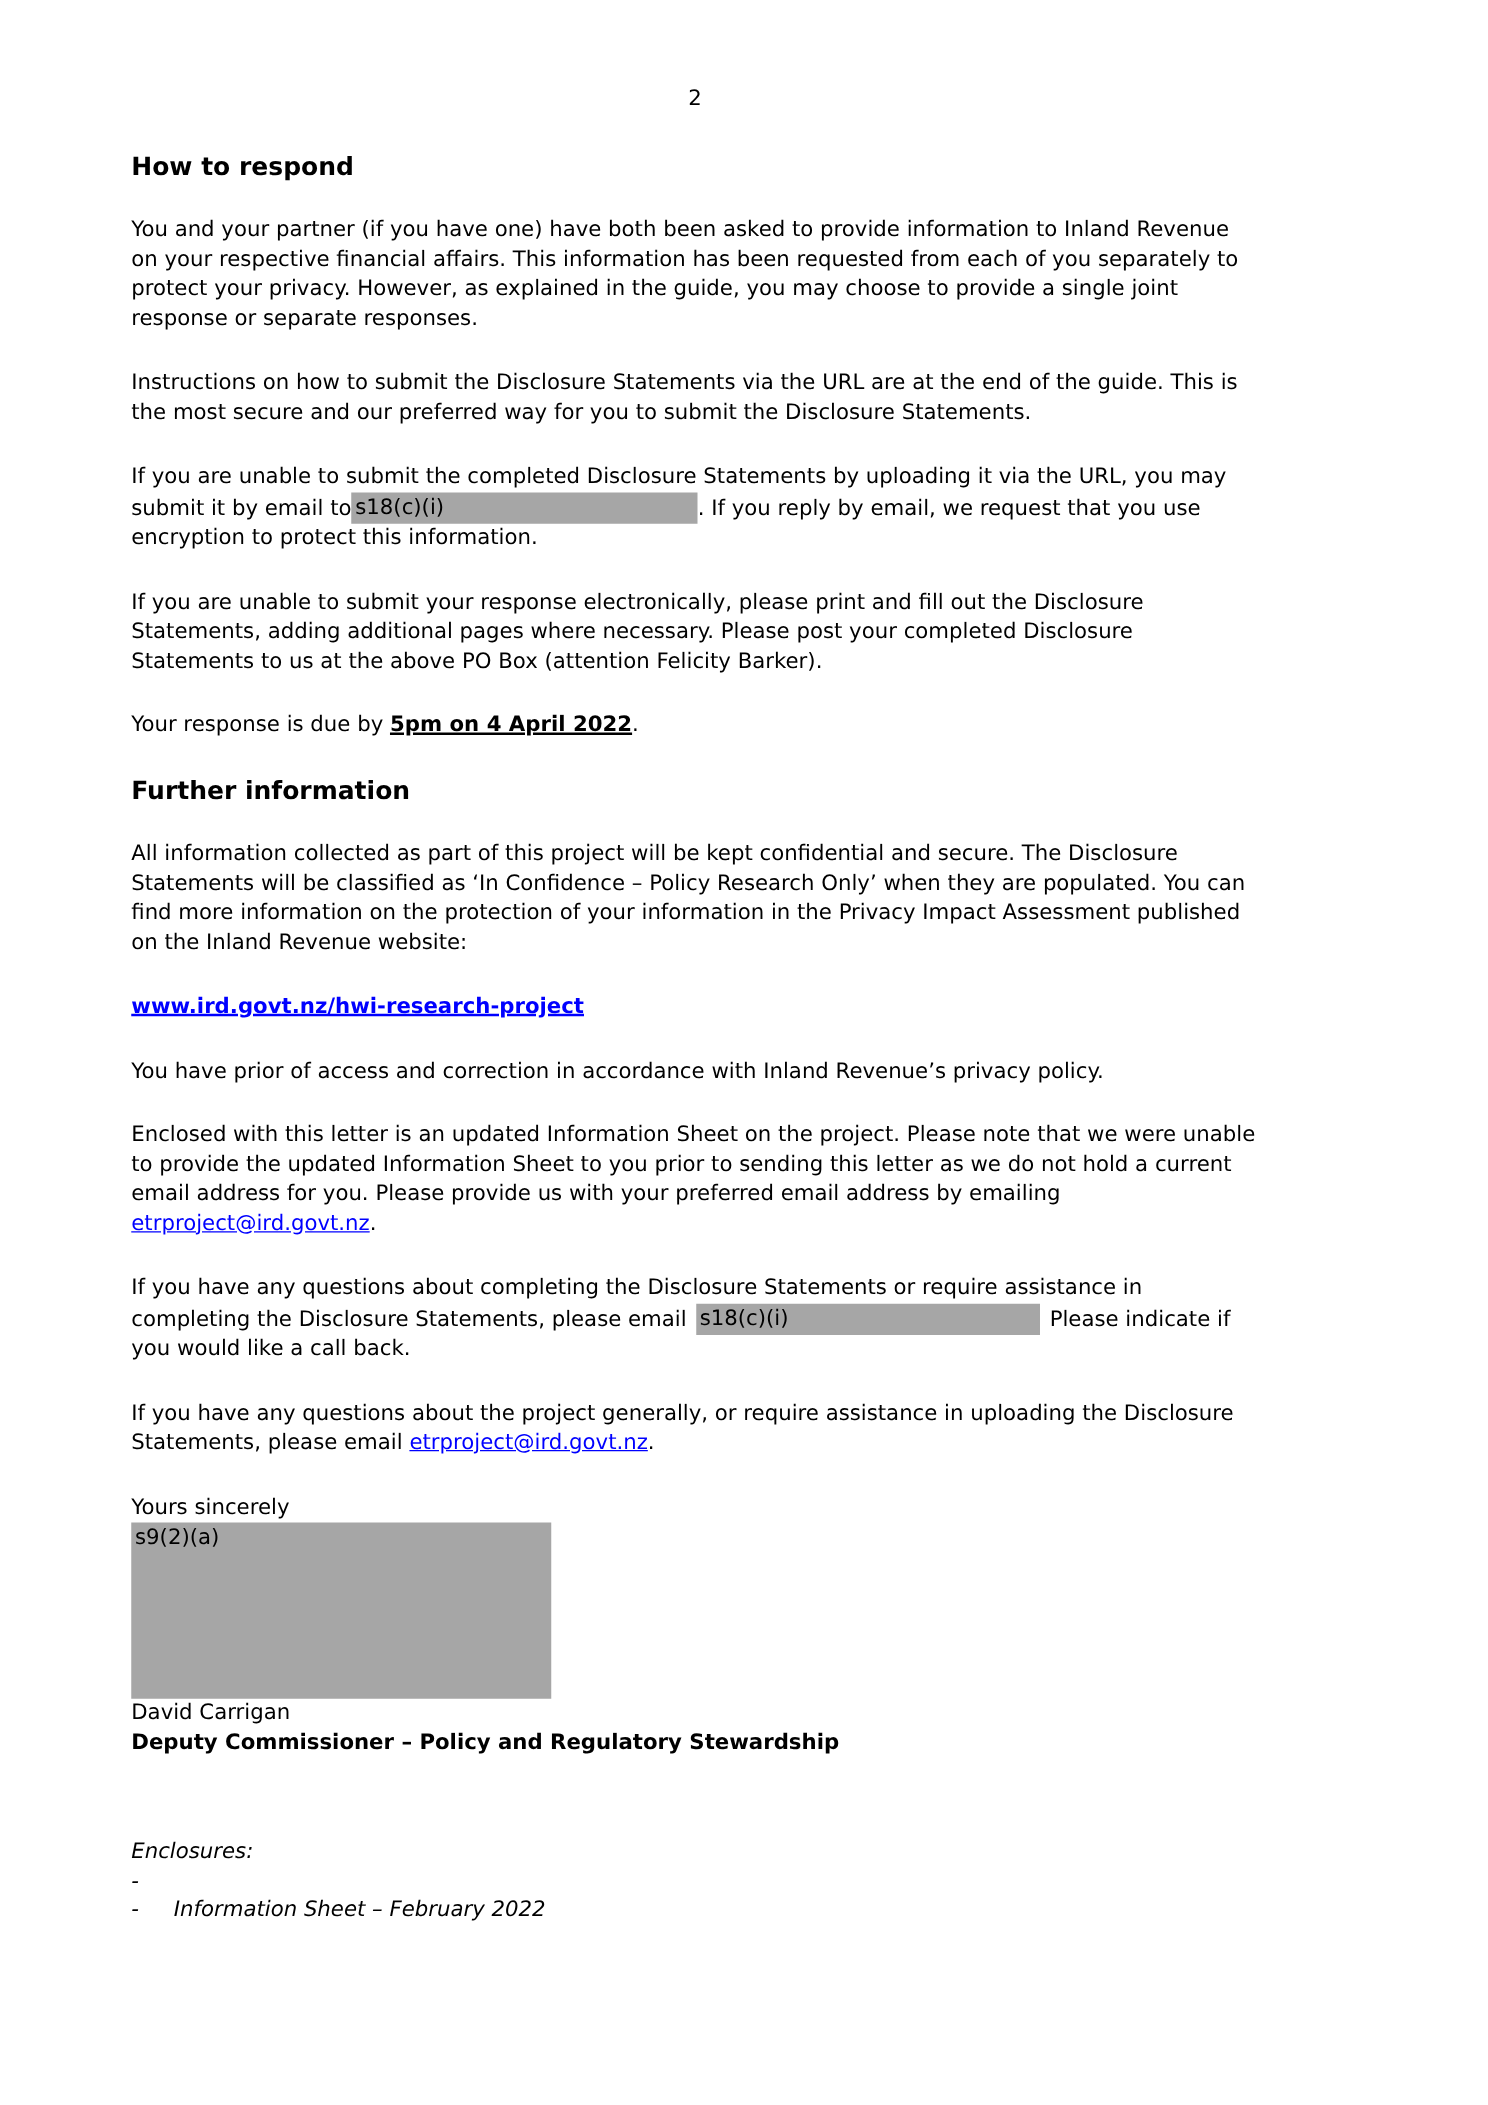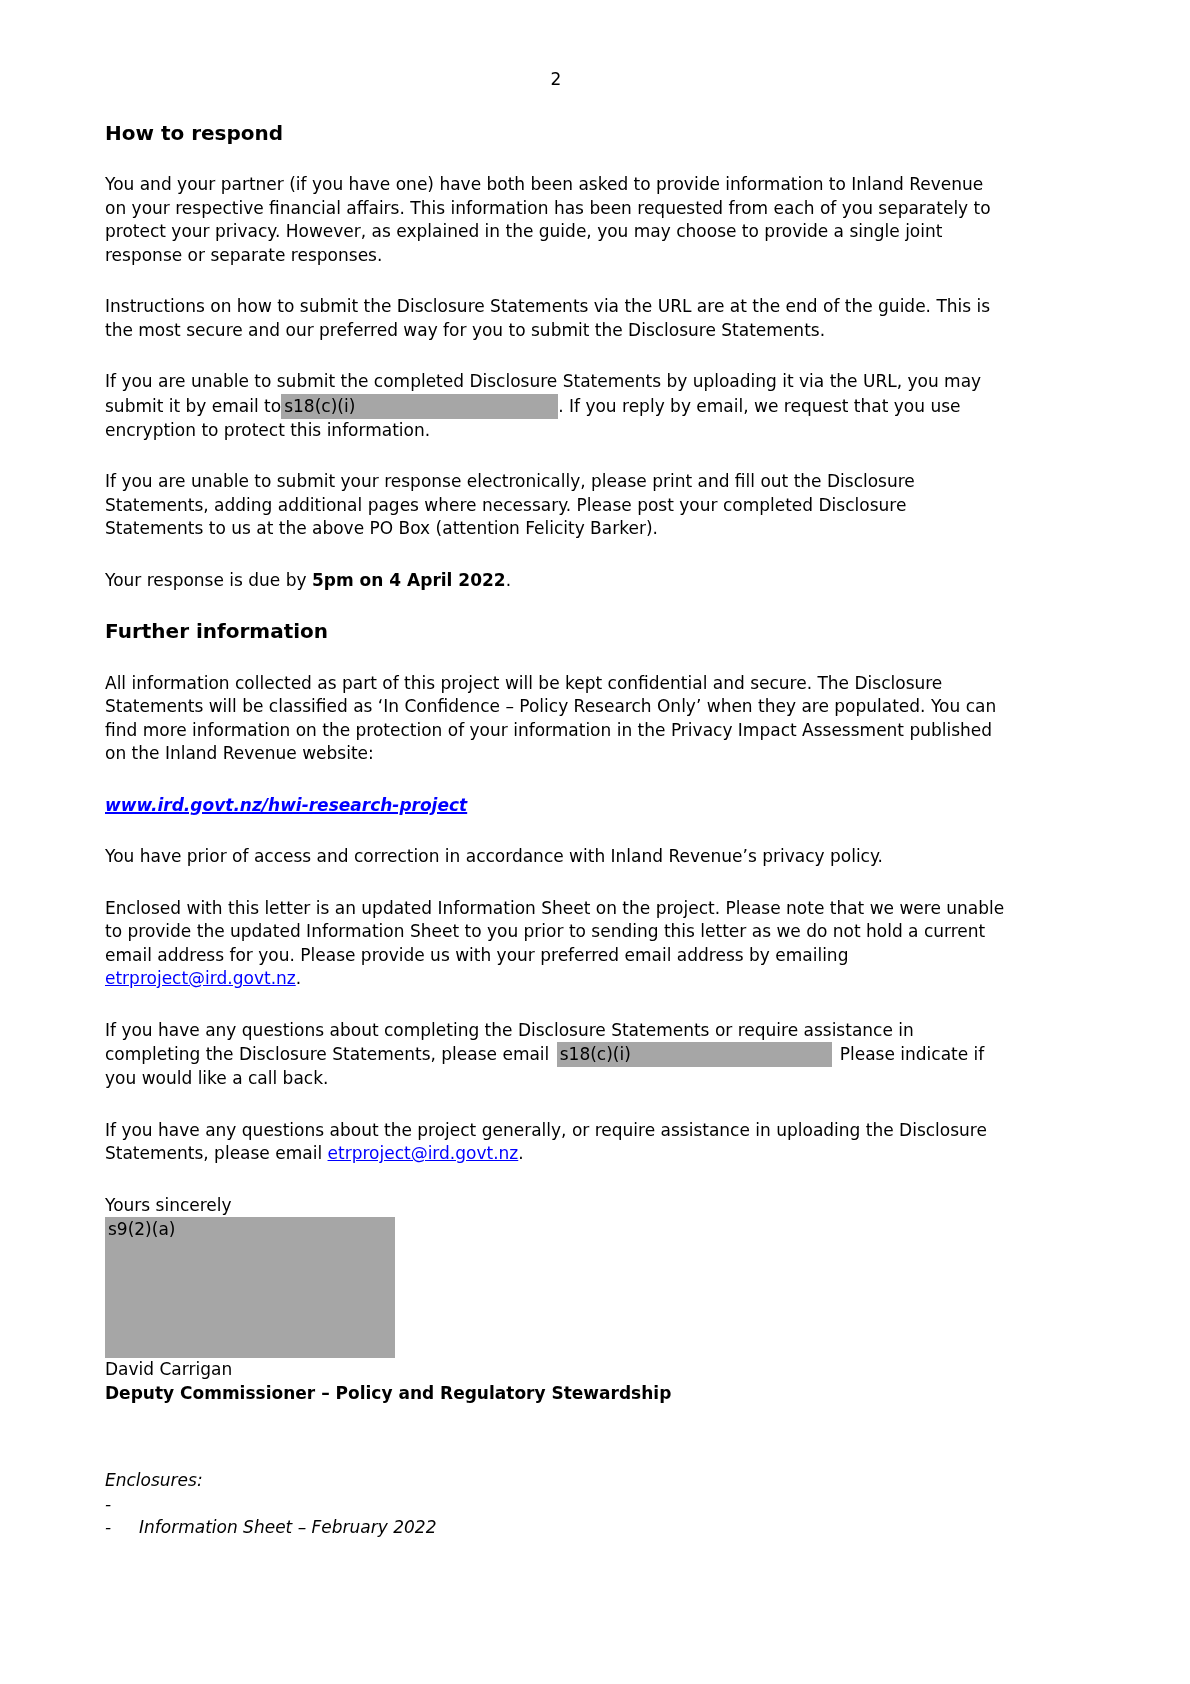--- a/index.html
+++ b/index.html
@@ -30,24 +30,24 @@
   h2.heading.spaced-top { margin-top: 14px; }
   p.para { margin: 0 0 28px 0; }
   .link {
     color: var(--link-color, #0000ff);
     text-decoration: underline;
     cursor: pointer;
   }
   .link-bold {
     font-weight: bold;
     text-decoration-thickness: 2px;
-    font-style: italic;
   }
   .deadline {
     font-weight: bold;
+    text-decoration: underline;
     text-decoration-thickness: 2px;
   }
   .redaction-inline {
     display: inline-block;
     width: 277px;
     height: 25px;
     background: var(--redaction-color, #a6a6a6);
     vertical-align: -7px;
     white-space: nowrap;
     overflow: hidden;
@@ -56,21 +56,21 @@
     padding-left: 3px;
     line-height: 25px;
   }
   .redaction-inline.second {
     width: 275px;
     margin-left: 2px;
     margin-right: 8px;
   }
   .closing { margin: 0; }
   .sig-redaction {
-    width: 290px;
+    width: 336px;
     height: 141px;
     background: var(--redaction-color, #a6a6a6);
     padding: 1px 3px;
   }
   .sig-name { margin: 0; }
   .sig-title { font-weight: bold; margin: 0; }
   .enclosures {
     margin-top: 64px;
     font-style: italic;
   }

